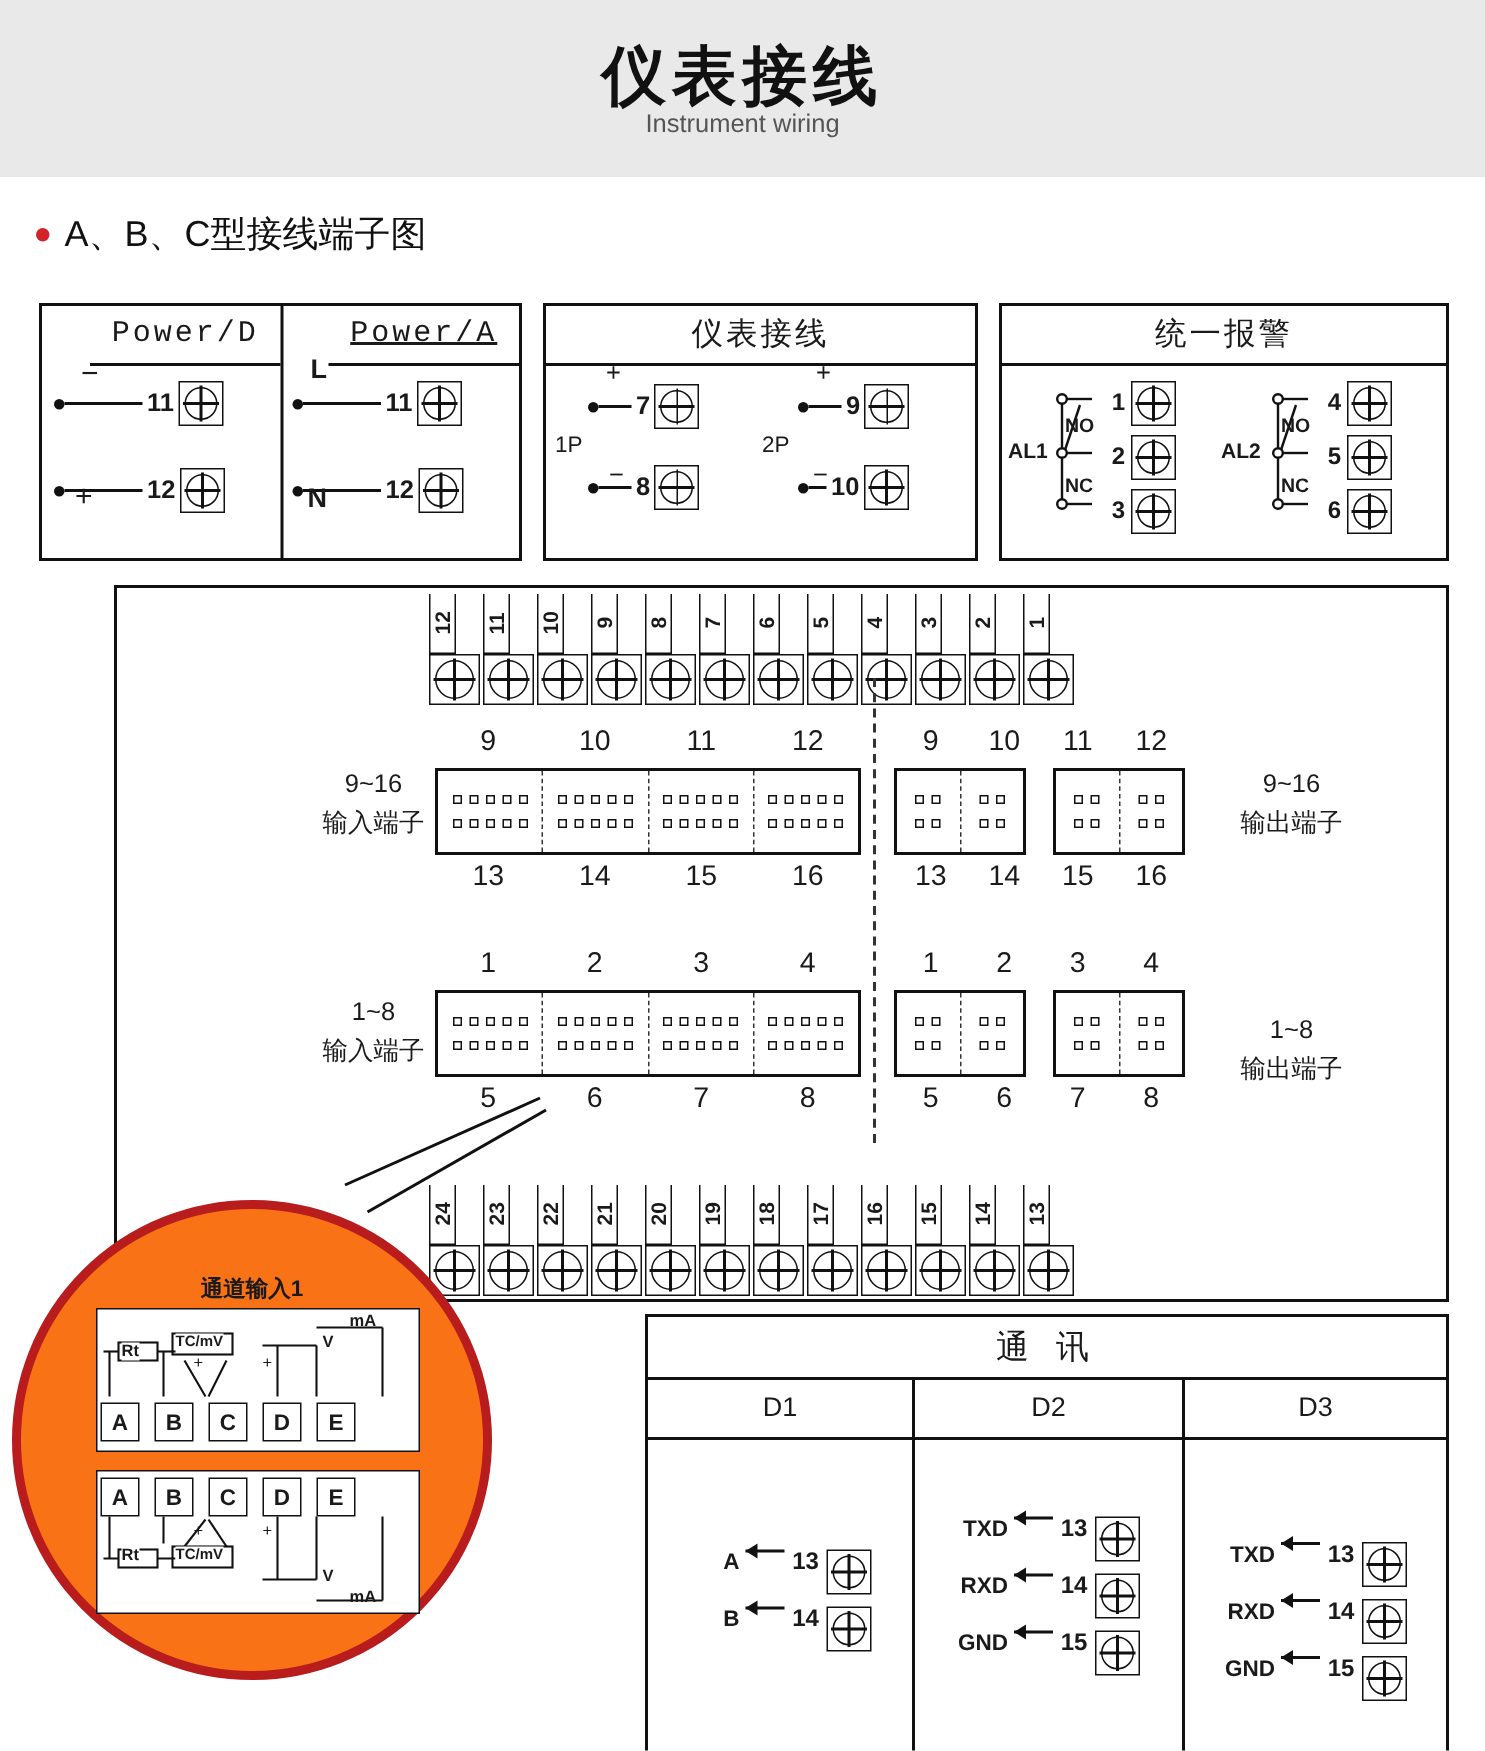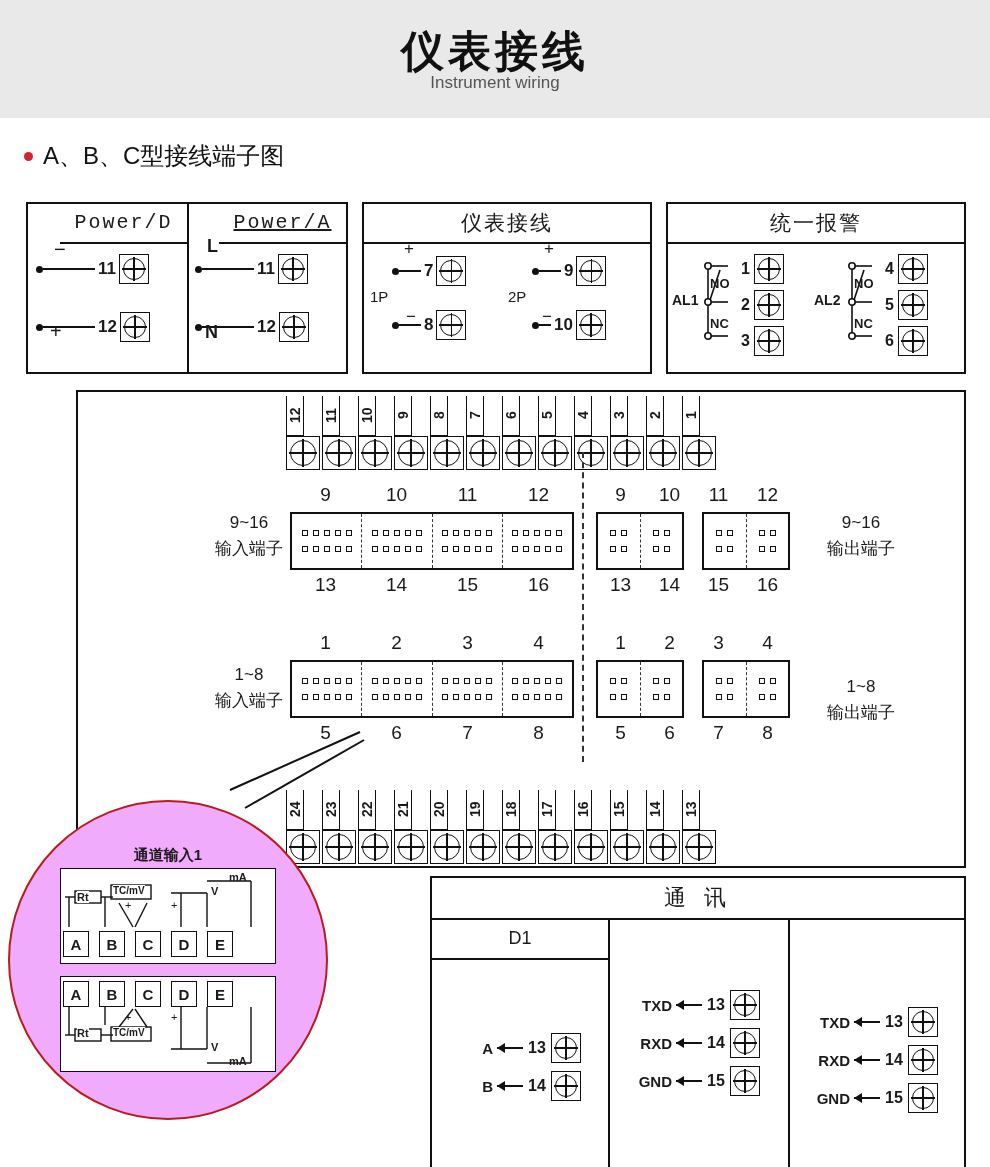--- a/index.html
+++ b/index.html
@@ -129,21 +129,21 @@
   .lbls{display:flex;position:absolute;}
   .lbls span{text-align:center;font-size:19px;}
   .sidelabel{
     position:absolute;font-size:17px;text-align:center;line-height:26px;
   }
   
   .vdash{position:absolute;border-left:2px dashed #333;}
   
   #bubble{
     position:absolute;left:8px;top:800px;width:320px;height:320px;
-    border:2px solid #b91c1c;border-radius:50%;background:#f0abfc;
+    border:6px solid #b91c1c;border-radius:50%;background:#f97316;
     box-sizing:border-box;
   }
   .bubble-cap{
     position:absolute;width:100%;text-align:center;font-size:15px;font-weight:bold;
   }
   .chbox{
     position:absolute;border:1.6px solid #111;box-sizing:border-box;background:#fff;
   }
   .letterbox{
     width:26px;height:26px;border:1.6px solid #111;box-sizing:border-box;
@@ -162,21 +162,21 @@
   }
   .ccol .chead{
     height:40px;line-height:40px;text-align:center;font-size:18px;
     border-bottom:2px solid #111;
   }
   .ccol .cbody{flex:1;position:relative;}
   .ccol .cfoot{
     height:34px;line-height:30px;text-align:center;font-size:17px;
   }
   .cdiv{position:absolute;top:40px;bottom:0;width:2px;background:#111;}
-  .arrowrow{display:flex;align-items:center;gap:4px;font-size:15px;font-weight:bold;}
+  .arrowrow{display:flex;align-items:flex-start;gap:4px;font-size:15px;font-weight:bold;}
   .arrow-l{
     width:26px;height:2px;background:#111;position:relative;
   }
   .arrow-l:before{
     content:"";position:absolute;left:0;top:-4px;
     border-top:5px solid transparent;border-bottom:5px solid transparent;
     border-right:8px solid #111;
   }
   svg{overflow:visible;}
 </style>
@@ -899,20 +899,21 @@
           <span class="arrow-l"></span>
           <span style="font-weight: bold; font-size: 16px; width: 20px; text-align: center;">14</span>
           <span class="screw">
             <span class="circ"></span>
           </span>
         </div>
       </div>
       <div class="cfoot">RS485</div>
     </div>
   <div class="ccol" id="comm-col-1" style="left:178px;width:178px;">
+      <div class="chead">D2</div>
       <div class="cbody" style="display: flex; flex-direction: column; justify-content: center; align-items: center; gap: 8px; padding-top: 0px;">
         <div class="arrowrow">
           <span style="width: 34px; text-align: right;">TXD</span>
           <span class="arrow-l"></span>
           <span style="font-weight: bold; font-size: 16px; width: 20px; text-align: center;">13</span>
           <span class="screw">
             <span class="circ"></span>
           </span>
         </div>
         <div class="arrowrow">
@@ -928,20 +929,21 @@
           <span class="arrow-l"></span>
           <span style="font-weight: bold; font-size: 16px; width: 20px; text-align: center;">15</span>
           <span class="screw">
             <span class="circ"></span>
           </span>
         </div>
       </div>
       <div class="cfoot">RS232</div>
     </div>
   <div class="ccol" id="comm-col-2" style="left:358px;width:174px;">
+      <div class="chead">D3</div>
       <div class="cbody" style="display: flex; flex-direction: column; justify-content: center; align-items: center; gap: 8px; padding-top: 0px;">
         <div class="arrowrow">
           <span style="width: 34px; text-align: right;">TXD</span>
           <span class="arrow-l"></span>
           <span style="font-weight: bold; font-size: 16px; width: 20px; text-align: center;">13</span>
           <span class="screw">
             <span class="circ"></span>
           </span>
         </div>
         <div class="arrowrow">

